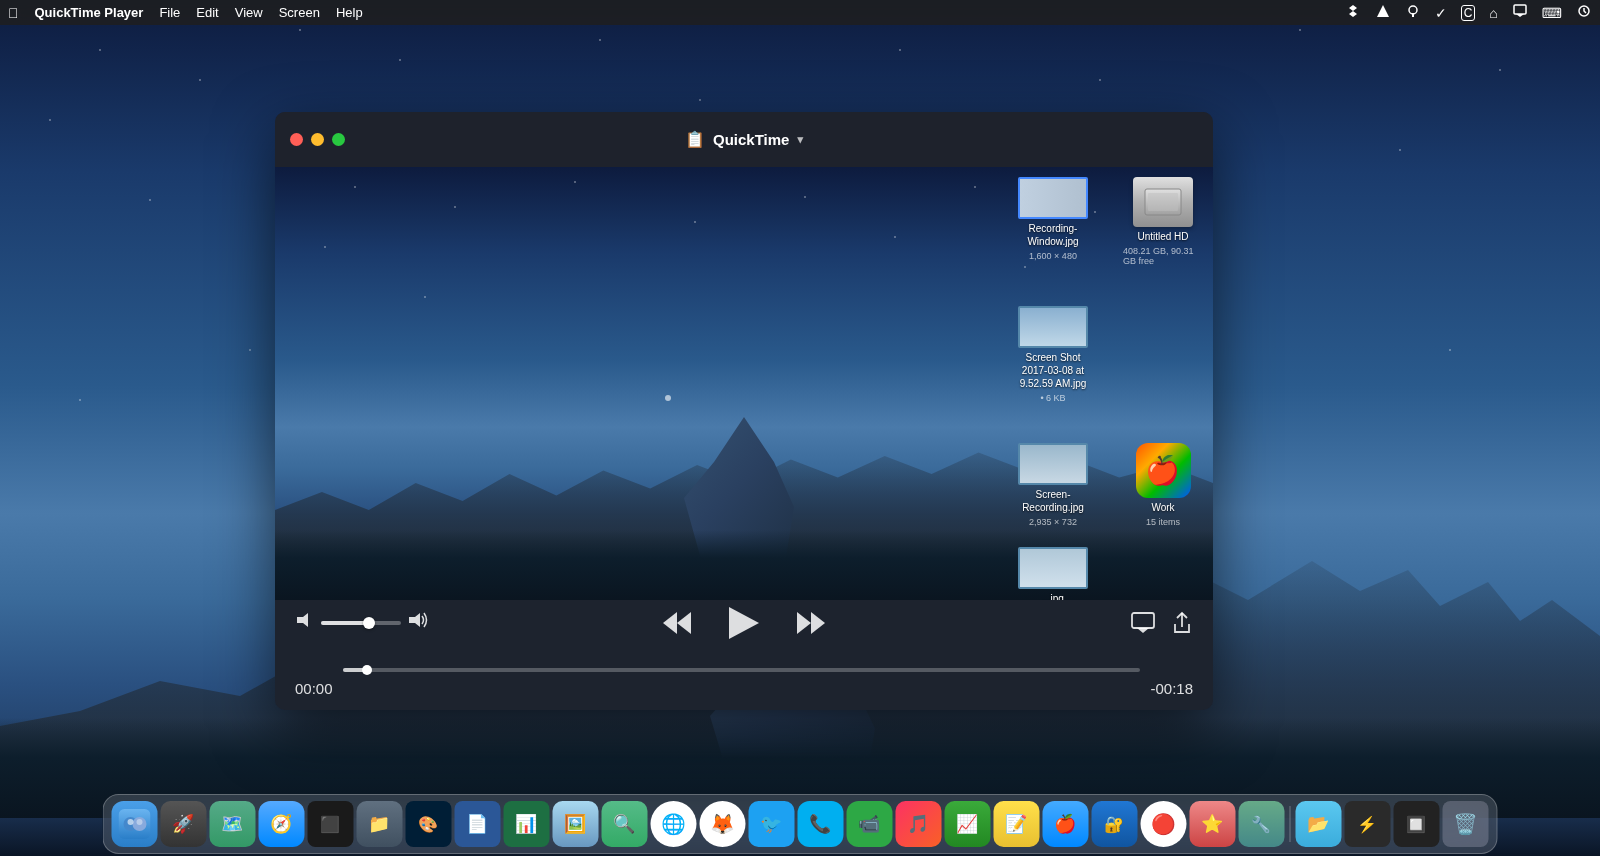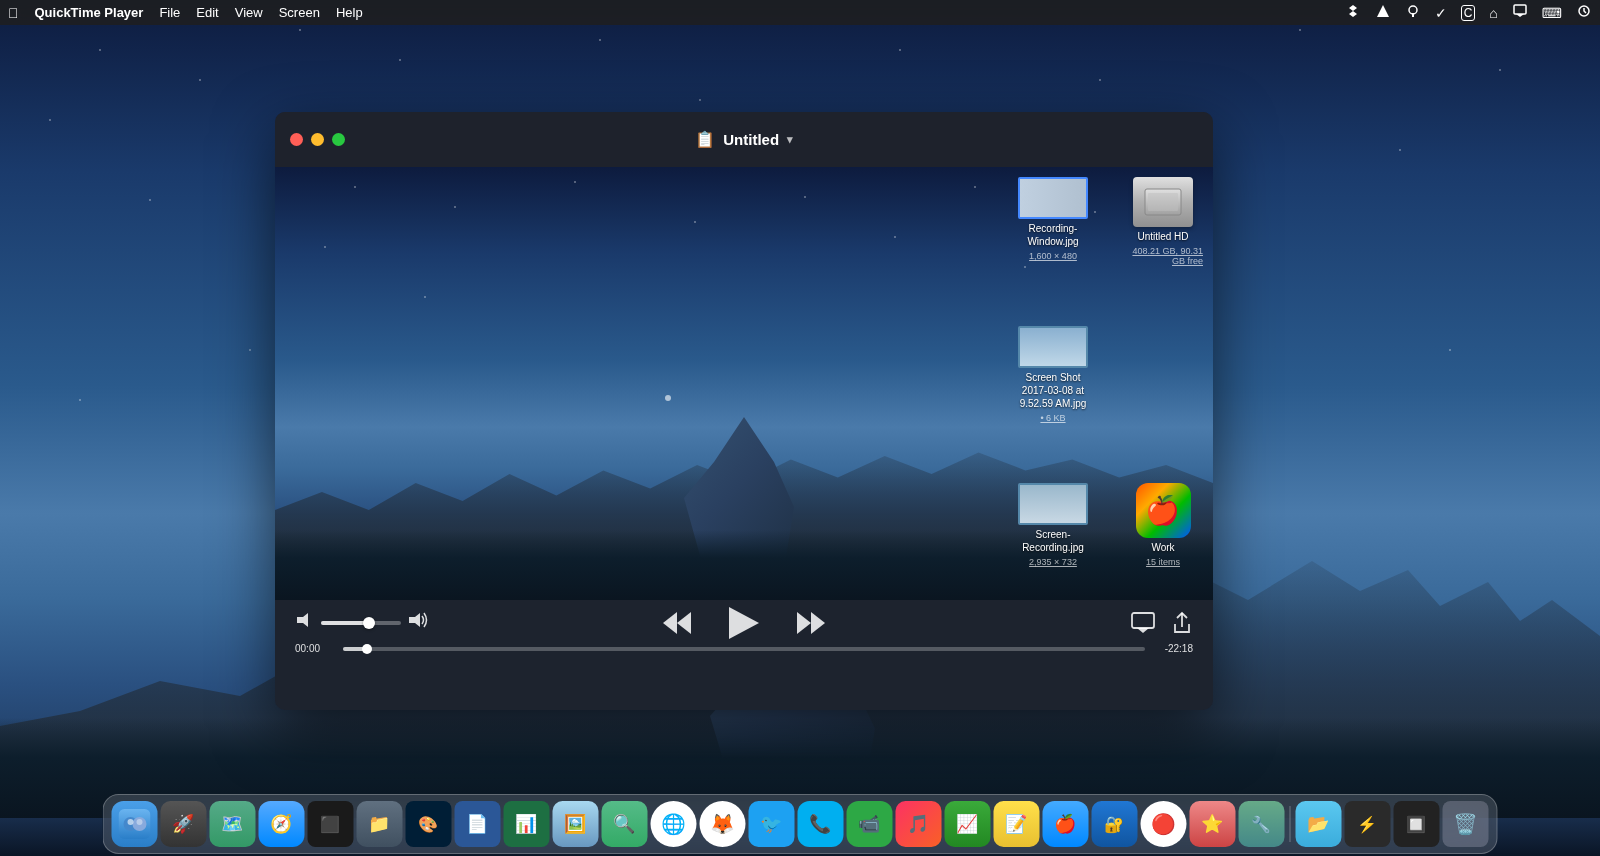--- a/index.html
+++ b/index.html
@@ -328,21 +328,21 @@
       background: linear-gradient(to top, #0a1520 0%, #0d1e2c 60%, transparent 100%);
     }
 
     
     .video-desktop-icons {
       position: absolute;
       top: 10px;
       right: 10px;
       display: flex;
       flex-direction: column;
-      gap: 60px;
+      gap: 40px;
       margin-left: 28px;
     }
     .video-icon-row {
       display: flex;
       gap: 30px;
     }
     .video-desktop-icon {
       display: flex;
       flex-direction: column;
       align-items: center;
@@ -352,22 +352,21 @@
     .video-icon-label {
       font-size: 10px;
       color: white;
       text-align: center;
       text-shadow: 0 1px 2px rgba(0,0,0,0.8);
       line-height: 1.3;
     }
     .video-icon-sublabel {
       font-size: 9px;
       color: rgba(255,255,255,0.65);
-      text-align: right;
-      text-decoration: underline;
+      text-align: left;
     }
 
     
     .controls-bar {
       height: 110px;
       background: rgba(30, 35, 45, 0.88);
       padding: 10px 20px 10px 20px;
       display: flex;
       flex-direction: column;
       gap: 8px;
@@ -459,24 +458,25 @@
       align-items: center;
     }
 
     
     .progress-row {
       display: flex;
       align-items: center;
       gap: 10px;
     }
     .time-label {
-      font-size: 10px;
+      font-size: 15px;
       color: rgba(255,255,255,0.85);
       font-variant-numeric: tabular-nums;
       min-width: 38px;
+      margin-top: 37px;
     }
     .time-label.right {
       text-align: right;
     }
     .progress-bar {
       flex: 1;
       height: 4px;
       background: rgba(255,255,255,0.25);
       border-radius: 2px;
       position: relative;
@@ -598,21 +598,21 @@
   <div class="qt-window-inner">
 
     <div class="window-titlebar">
       <div class="traffic-lights">
         <div class="traffic-light close"></div>
         <div class="traffic-light minimize"></div>
         <div class="traffic-light maximize"></div>
       </div>
       <div class="window-title">
         <span class="window-title-icon">📋</span>
-        <span>Untitled</span>
+        <span>QuickTime</span>
         <span class="window-title-chevron">▾</span>
       </div>
     </div>
 
     <div class="video-area">
       <div class="video-content">
 
         <div style="position:absolute;inset:0;background-image:radial-gradient(1px 1px at 80px 20px,white,transparent),radial-gradient(1px 1px at 180px 40px,white,transparent),radial-gradient(1px 1px at 50px 80px,white,transparent),radial-gradient(1px 1px at 300px 15px,white,transparent),radial-gradient(1px 1px at 420px 55px,white,transparent),radial-gradient(1px 1px at 530px 30px,white,transparent),radial-gradient(1px 1px at 150px 130px,white,transparent),radial-gradient(1px 1px at 620px 70px,white,transparent),radial-gradient(1px 1px at 700px 20px,white,transparent),radial-gradient(1px 1px at 750px 100px,white,transparent),radial-gradient(1px 1px at 820px 45px,white,transparent);"></div>
 
         <div class="video-mountains-bg"></div>
@@ -746,21 +746,21 @@
           </button>
         </div>
       </div>
 
       <div class="progress-row">
         <span class="time-label">00:00</span>
         <div class="progress-bar">
           <div class="progress-fill"></div>
           <div class="progress-knob"></div>
         </div>
-        <span class="time-label right">-22:18</span>
+        <span class="time-label right">-00:18</span>
       </div>
     </div>
   </div>
 </div>
 
 <div class="dock">
 
   <div class="dock-icon" style="background:linear-gradient(180deg,#4a9fe8,#2a7ec8);border-radius:12px;">
     <svg width="32" height="30" viewBox="0 0 32 30">
         <rect width="32" height="30" rx="6" fill="url(#f1)"></rect>

